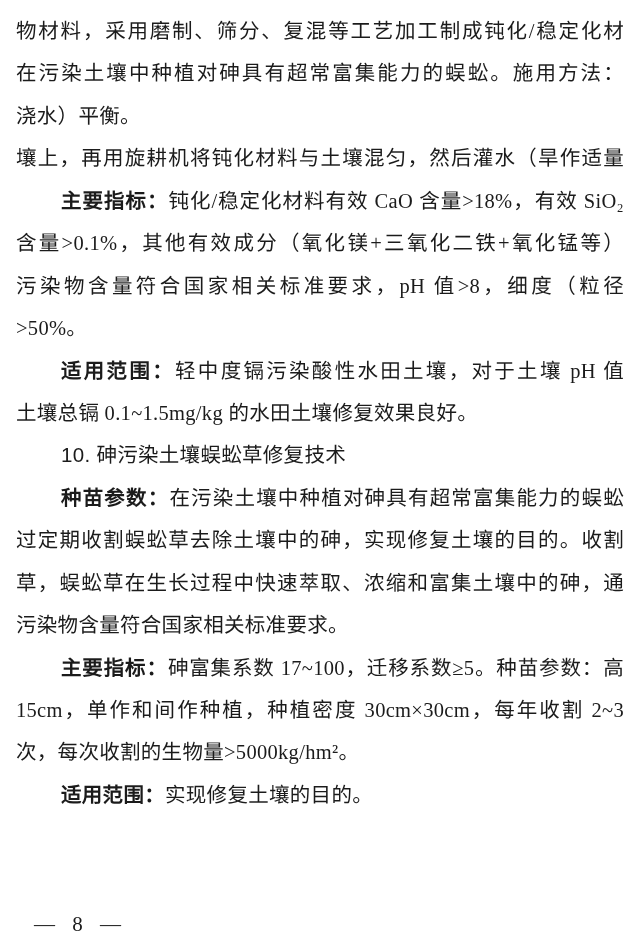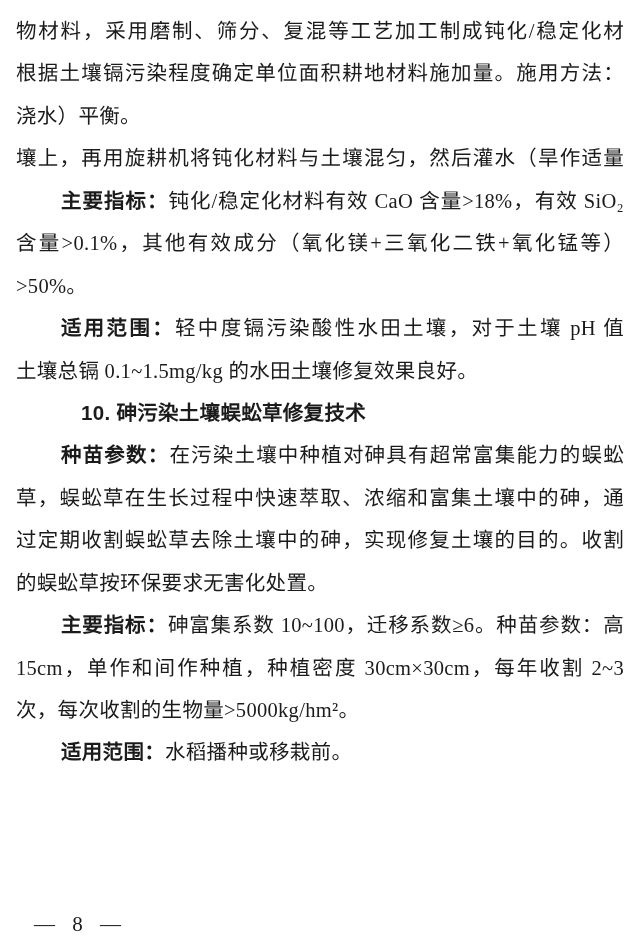--- a/index.html
+++ b/index.html
@@ -39,68 +39,68 @@
   .line.indent {
     text-indent: 45px;
   }
   .seg { font-weight: 400; }
   .seg.b {
     font-family: Liberation Serif, serif;
     font-weight: 700;
   }
   .heading .seg {
     font-family: "Liberation Sans", "DejaVu Sans", sans-serif;
-    font-weight: 700;
-    margin-left: 20px;
+    font-weight: 400;
   }
   .footer {
     position: absolute;
     left: 34px;
     bottom: 6px;
     height: 30px;
     line-height: 30px;
     font-size: 21px;
     letter-spacing: 2px;
     word-spacing: 8px;
   }
 </style>
 </head>
 <body>
 
 <div class="page" style="background: rgb(255, 255, 255); color: rgb(27, 27, 27);">
   <div class="doc-body" id="doc-body">
       <div class="para">
         <div class="line fill"><span class="seg">物材料，采用磨制、筛分、复混等工艺加工制成钝化/稳定化材料。</span></div>
-        <div class="line fill"><span class="seg">根据土壤镉污染程度确定单位面积耕地材料施加量。施用方法：</span></div>
+        <div class="line fill"><span class="seg">在污染土壤中种植对砷具有超常富集能力的蜈蚣。施用方法：</span></div>
         <div class="line"><span class="seg">浇水）平衡。</span></div>
         <div class="line fill"><span class="seg">壤上，再用旋耕机将钝化材料与土壤混匀，然后灌水（旱作适量</span></div>
       </div>
       <div class="para">
         <div class="line fill indent"><span class="seg b">主要指标：</span><span class="seg">钝化/稳定化材料有效 CaO 含量&gt;18%，有效 SiO₂</span></div>
         <div class="line fill"><span class="seg">含量&gt;0.1%，其他有效成分（氧化镁+三氧化二铁+氧化锰等）&gt;1%，</span></div>
+        <div class="line fill"><span class="seg">污染物含量符合国家相关标准要求，pH 值&gt;8，细度（粒径</span></div>
         <div class="line"><span class="seg">&gt;50%。</span></div>
       </div>
       <div class="para">
         <div class="line fill indent"><span class="seg b">适用范围：</span><span class="seg">轻中度镉污染酸性水田土壤，对于土壤 pH 值&lt;6.5，</span></div>
         <div class="line"><span class="seg">土壤总镉 0.1~1.5mg/kg 的水田土壤修复效果良好。</span></div>
       </div>
       <div class="para heading">
         <div class="line indent"><span class="seg b">10. 砷污染土壤蜈蚣草修复技术</span></div>
       </div>
       <div class="para">
         <div class="line fill indent"><span class="seg b">种苗参数：</span><span class="seg">在污染土壤中种植对砷具有超常富集能力的蜈蚣</span></div>
+        <div class="line fill"><span class="seg">过定期收割蜈蚣草去除土壤中的砷，实现修复土壤的目的。收割</span></div>
         <div class="line fill"><span class="seg">草，蜈蚣草在生长过程中快速萃取、浓缩和富集土壤中的砷，通</span></div>
-        <div class="line fill"><span class="seg">过定期收割蜈蚣草去除土壤中的砷，实现修复土壤的目的。收割</span></div>
-        <div class="line"><span class="seg">的蜈蚣草按环保要求无害化处置。</span></div>
+        <div class="line"><span class="seg">污染物含量符合国家相关标准要求。</span></div>
       </div>
       <div class="para">
-        <div class="line fill indent"><span class="seg b">主要指标：</span><span class="seg">砷富集系数 10~100，迁移系数≥6。种苗参数：高</span></div>
+        <div class="line fill indent"><span class="seg b">主要指标：</span><span class="seg">砷富集系数 17~100，迁移系数≥5。种苗参数：高</span></div>
         <div class="line fill"><span class="seg">15cm，单作和间作种植，种植密度 30cm×30cm，每年收割 2~3</span></div>
         <div class="line"><span class="seg">次，每次收割的生物量&gt;5000kg/hm²。</span></div>
       </div>
       <div class="para">
-        <div class="line indent"><span class="seg b">适用范围：</span><span class="seg">水稻播种或移栽前。</span></div>
+        <div class="line indent"><span class="seg b">适用范围：</span><span class="seg">实现修复土壤的目的。</span></div>
       </div>
     </div>
   <div class="footer">
     <span>— 8 —</span>
   </div>
 </div>
 
 </body></html>

